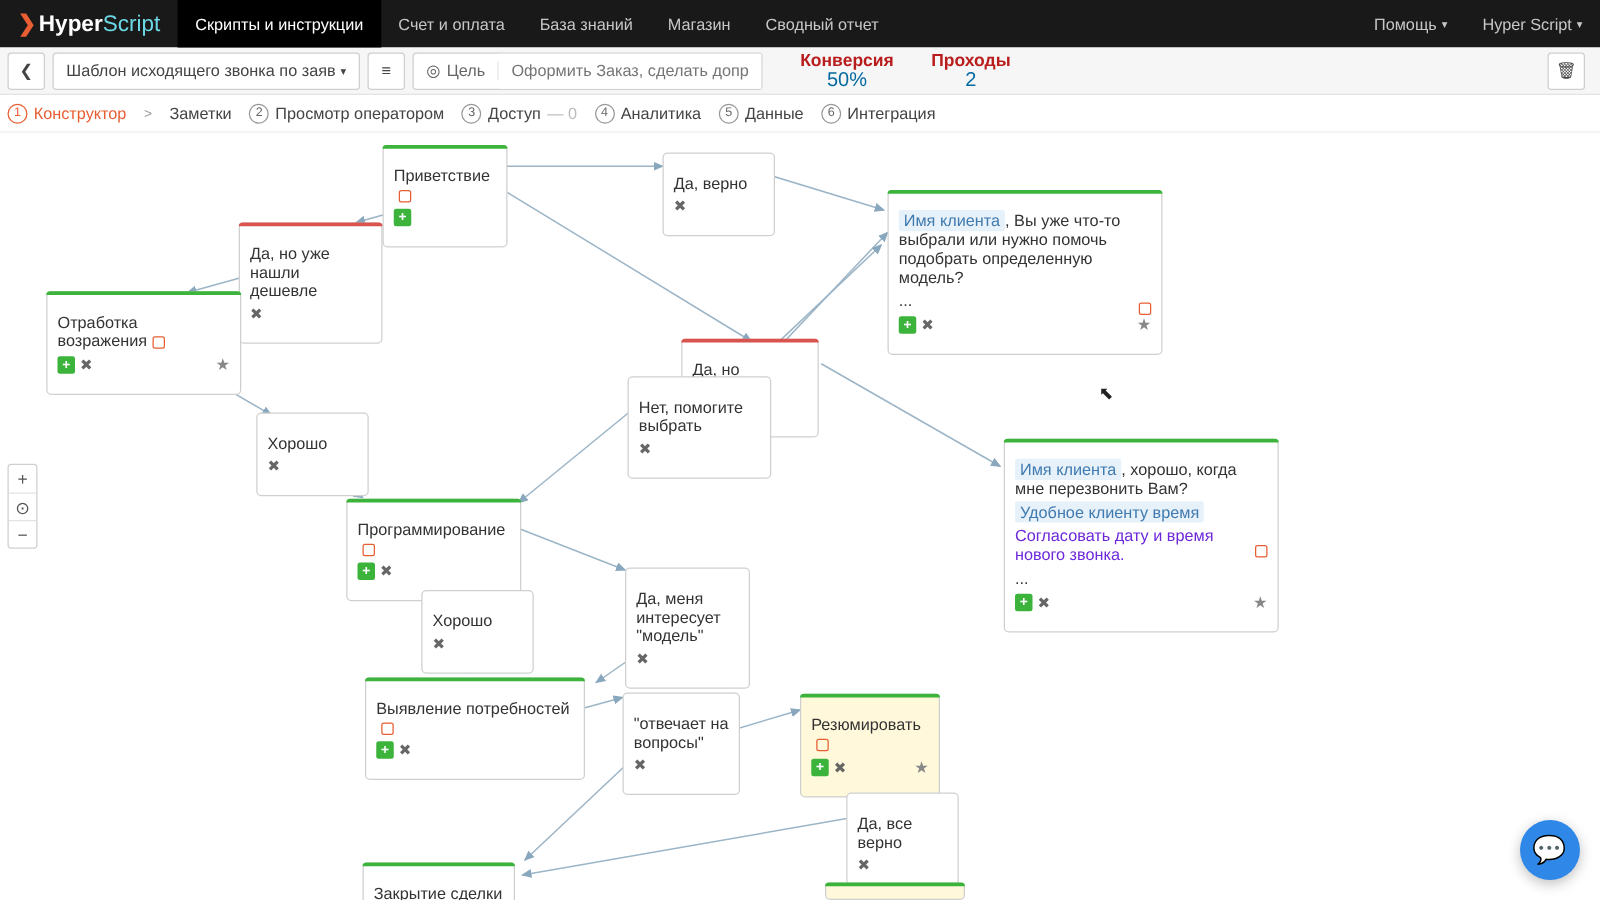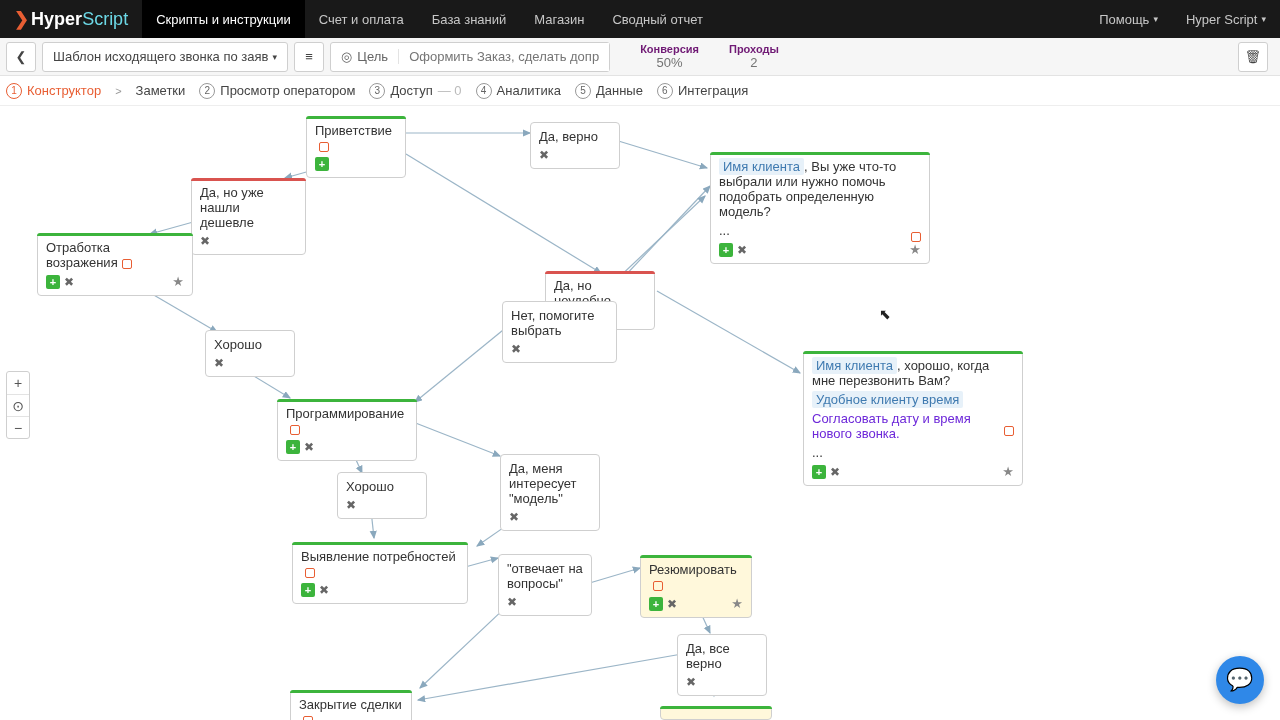--- a/index.html
+++ b/index.html
@@ -15,35 +15,35 @@
 .nav-right{display:flex;align-items:center}
 .nav-right .nav-item{font-size:13px}
 .caret{margin-left:4px;font-size:9px}
 .toolbar{background:#f6f6f6;border-bottom:1px solid #e3e3e3;height:38px;display:flex;align-items:center;padding:0 6px;gap:6px}
 .btn{background:#fff;border:1px solid #cfcfcf;border-radius:3px;height:30px;display:inline-flex;align-items:center;padding:0 10px;cursor:pointer;font-size:13px;color:#444}
 .btn-ico{width:30px;justify-content:center;padding:0}
 .goal-wrap{display:flex;align-items:center;border:1px solid #cfcfcf;border-radius:3px;height:30px;background:#fff}
 .goal-left{display:flex;align-items:center;gap:5px;padding:0 10px;border-right:1px solid #e3e3e3;color:#666}
 .goal-input{border:none;outline:none;height:28px;padding:0 10px;font-size:13px;color:#888;width:210px}
 .metric{text-align:center;margin-left:24px}
-.metric .lbl{font-size:11px;color:#701a75;font-weight:600}
-.metric .val{font-size:13px;color:#737373}
+.metric .lbl{font-size:14px;color:#b91c1c;font-weight:600}
+.metric .val{font-size:16px;color:#0369a1}
 .trash{margin-left:auto;margin-right:6px}
 .tabbar{height:30px;display:flex;align-items:center;padding:0 6px;gap:14px;border-bottom:1px solid #eee;color:#444}
 .tab{display:flex;align-items:center;gap:5px;font-size:13px;cursor:pointer}
 .tab .num{border:1px solid #999;border-radius:50%;width:16px;height:16px;display:inline-flex;align-items:center;justify-content:center;font-size:10px;color:#666}
 .tab.active{color:#e85e33}
 .tab.active .num{border-color:#e85e33;color:#e85e33}
 .tab-sep{color:#999;font-size:11px}
 .mute{color:#bbb}
 .canvas{position:absolute;left:0;top:106px;right:0;bottom:0;overflow:hidden}
 svg.edges{position:absolute;left:0;top:0;width:1280px;height:614px;pointer-events:none}
 svg.edges path{stroke:#9bb5c7;stroke-width:1.2;fill:none}
 svg.edges marker path{fill:#8aa8bd;stroke:none}
-.node{position:absolute;background:#fff;border:1px solid #cfcfcf;border-radius:4px;padding:6px 8px;min-width:90px;box-shadow:0 0 0 rgba(0,0,0,0)}
+.node{position:absolute;background:#fff;border:1px solid #cfcfcf;border-radius:4px;padding:16px 8px;min-width:90px;box-shadow:0 0 0 rgba(0,0,0,0)}
 .node .title{font-size:13px;color:#333;margin-bottom:4px}
 .node .row{display:flex;align-items:center;gap:4px}
 .sq{width:10px;height:10px;border:1px solid #e85e33;border-radius:2px;display:inline-block;vertical-align:middle;margin-left:4px}
 .plus{width:14px;height:14px;background:#3cb43c;color:#fff;border-radius:2px;display:inline-flex;align-items:center;justify-content:center;font-size:11px;font-weight:bold}
 .x{color:#666;font-size:12px}
 .star{color:#888;font-size:13px}
 .bar-top{position:absolute;left:-1px;right:-1px;top:-1px;height:3px;border-top-left-radius:4px;border-top-right-radius:4px}
 .b-green{background:#3cb43c}
 .b-red{background:#d9534f}
 .big{width:220px}

